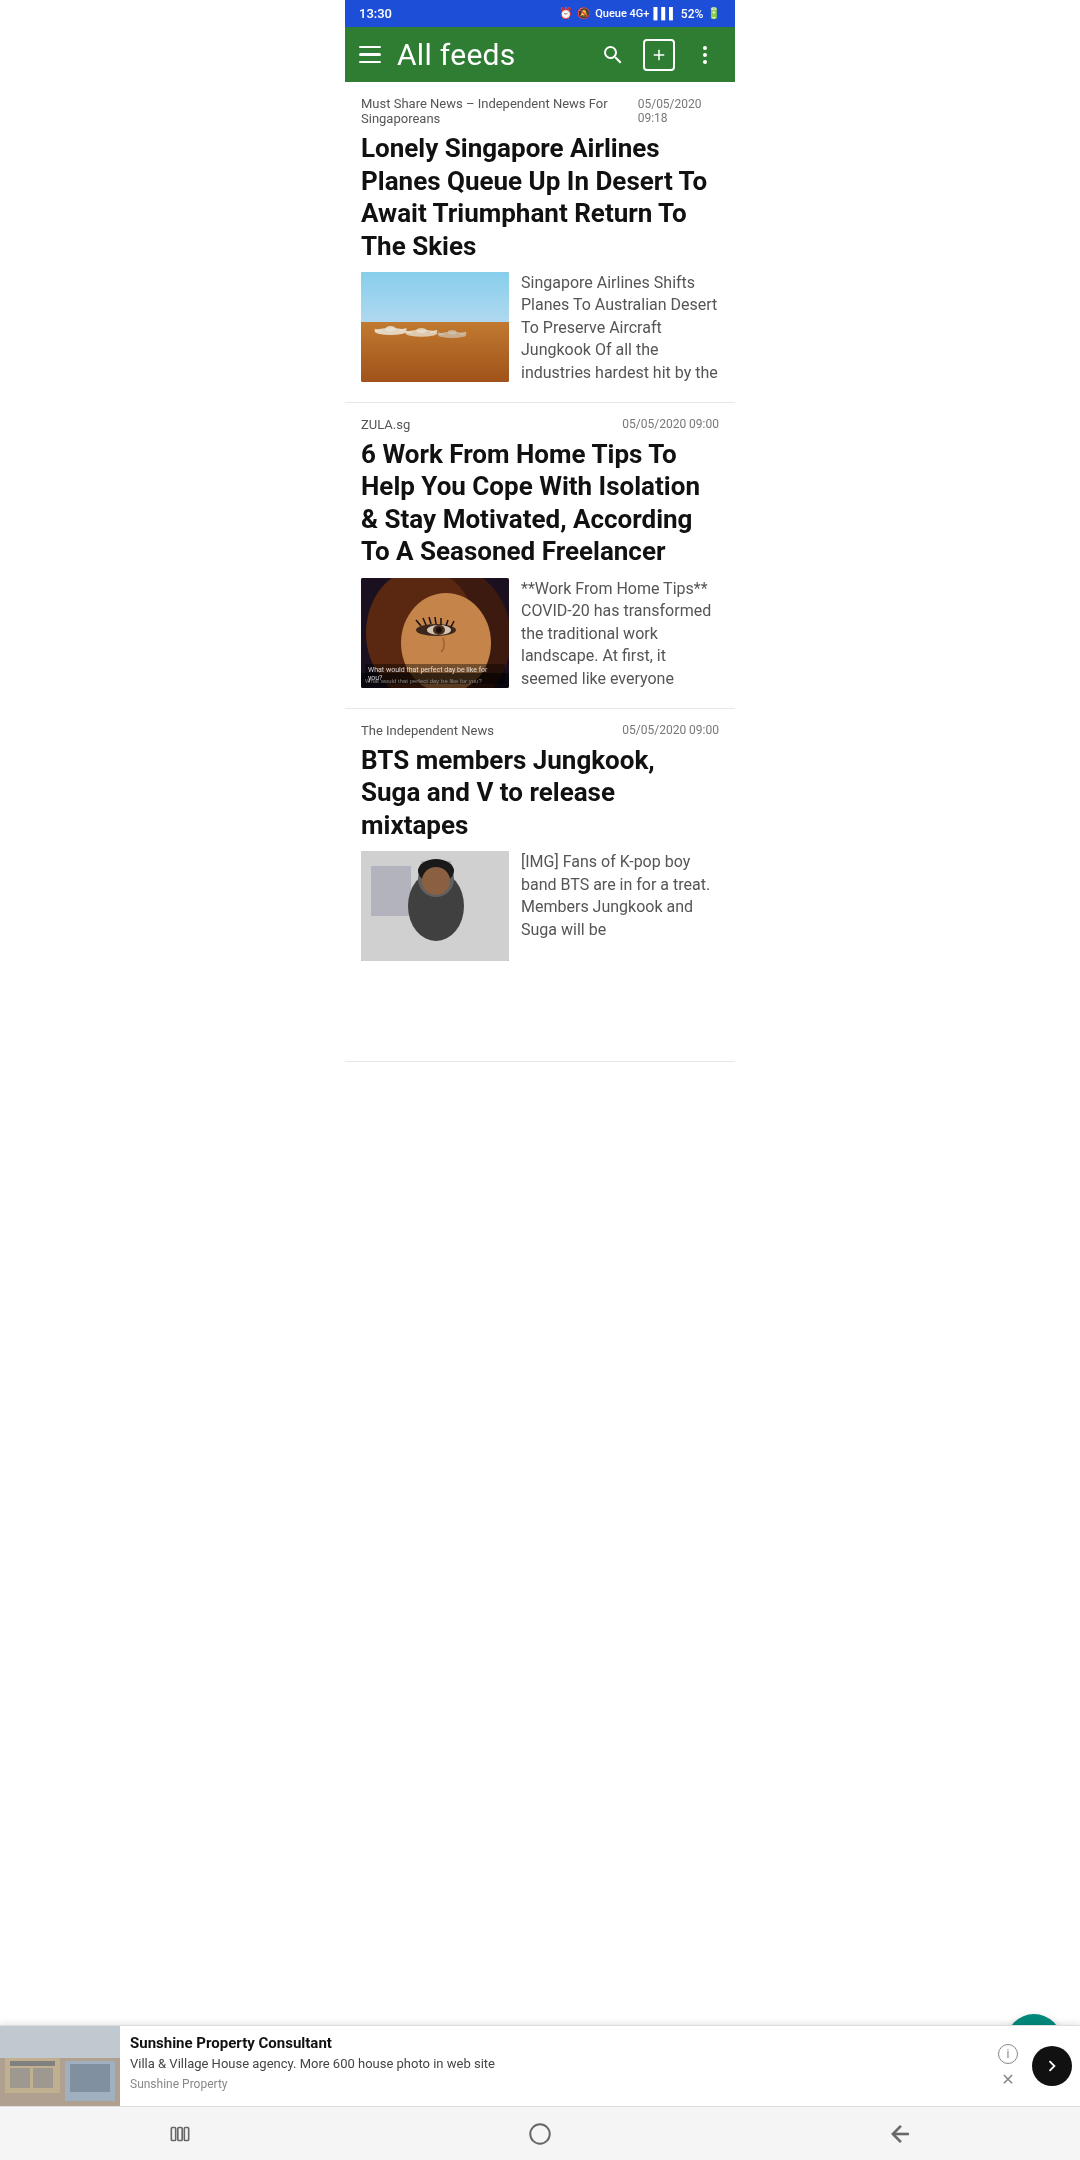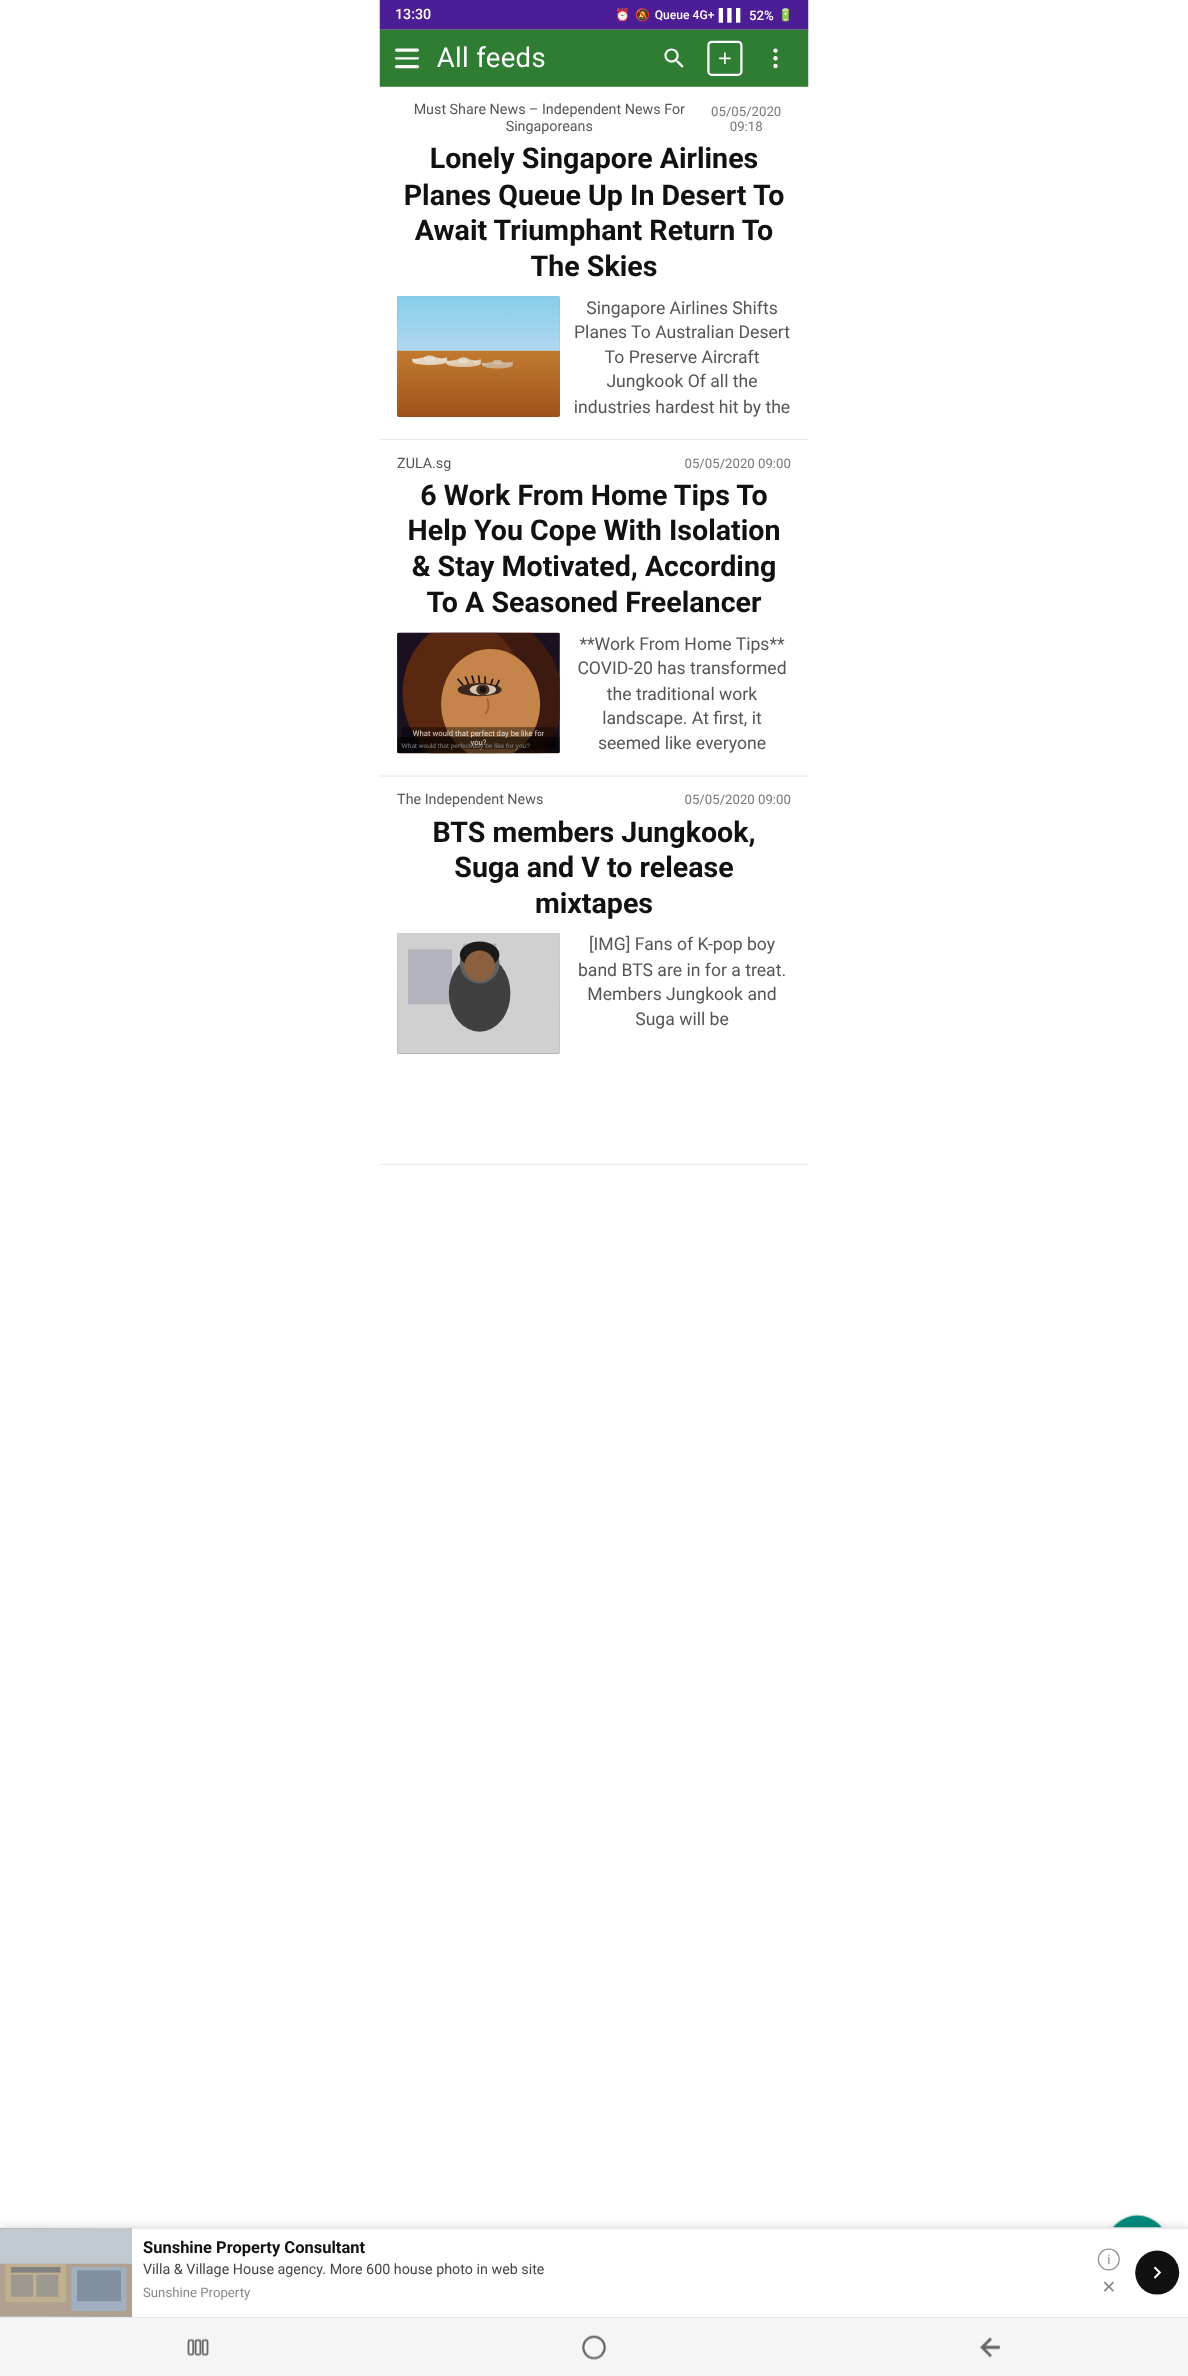--- a/index.html
+++ b/index.html
@@ -10,21 +10,21 @@
       background: #fff;
       width: 390px;
       min-height: 780px;
       margin: 0 auto;
       position: relative;
       overflow-x: hidden;
     }
 
     
     .status-bar {
-      background: #4c1d95;
+      background: #1d4ed8;
       color: #fff;
       display: flex;
       justify-content: space-between;
       align-items: center;
       padding: 6px 14px;
       font-size: 13px;
       font-weight: 500;
     }
     .status-bar-right {
       display: flex;
@@ -40,21 +40,21 @@
     .app-bar {
       background: #2e7d32;
       color: #fff;
       display: flex;
       align-items: center;
       padding: 10px 14px;
       gap: 16px;
     }
     .app-bar-title {
       flex: 1;
-      font-size: 25px;
+      font-size: 30px;
       font-weight: 400;
       letter-spacing: 0.3px;
     }
     .app-bar-icons {
       display: flex;
       gap: 14px;
       align-items: center;
     }
     .icon-btn {
       width: 32px;
@@ -94,21 +94,20 @@
       display: block;
       width: 22px;
       height: 2.5px;
       background: #fff;
       border-radius: 2px;
     }
 
     
     .feed-content {
       background: #fff;
-      text-align: center;
     }
 
     
     .article-item {
       padding: 14px 16px 18px;
       border-bottom: 1px solid #e8e8e8;
     }
     .article-meta {
       display: flex;
       justify-content: space-between;

